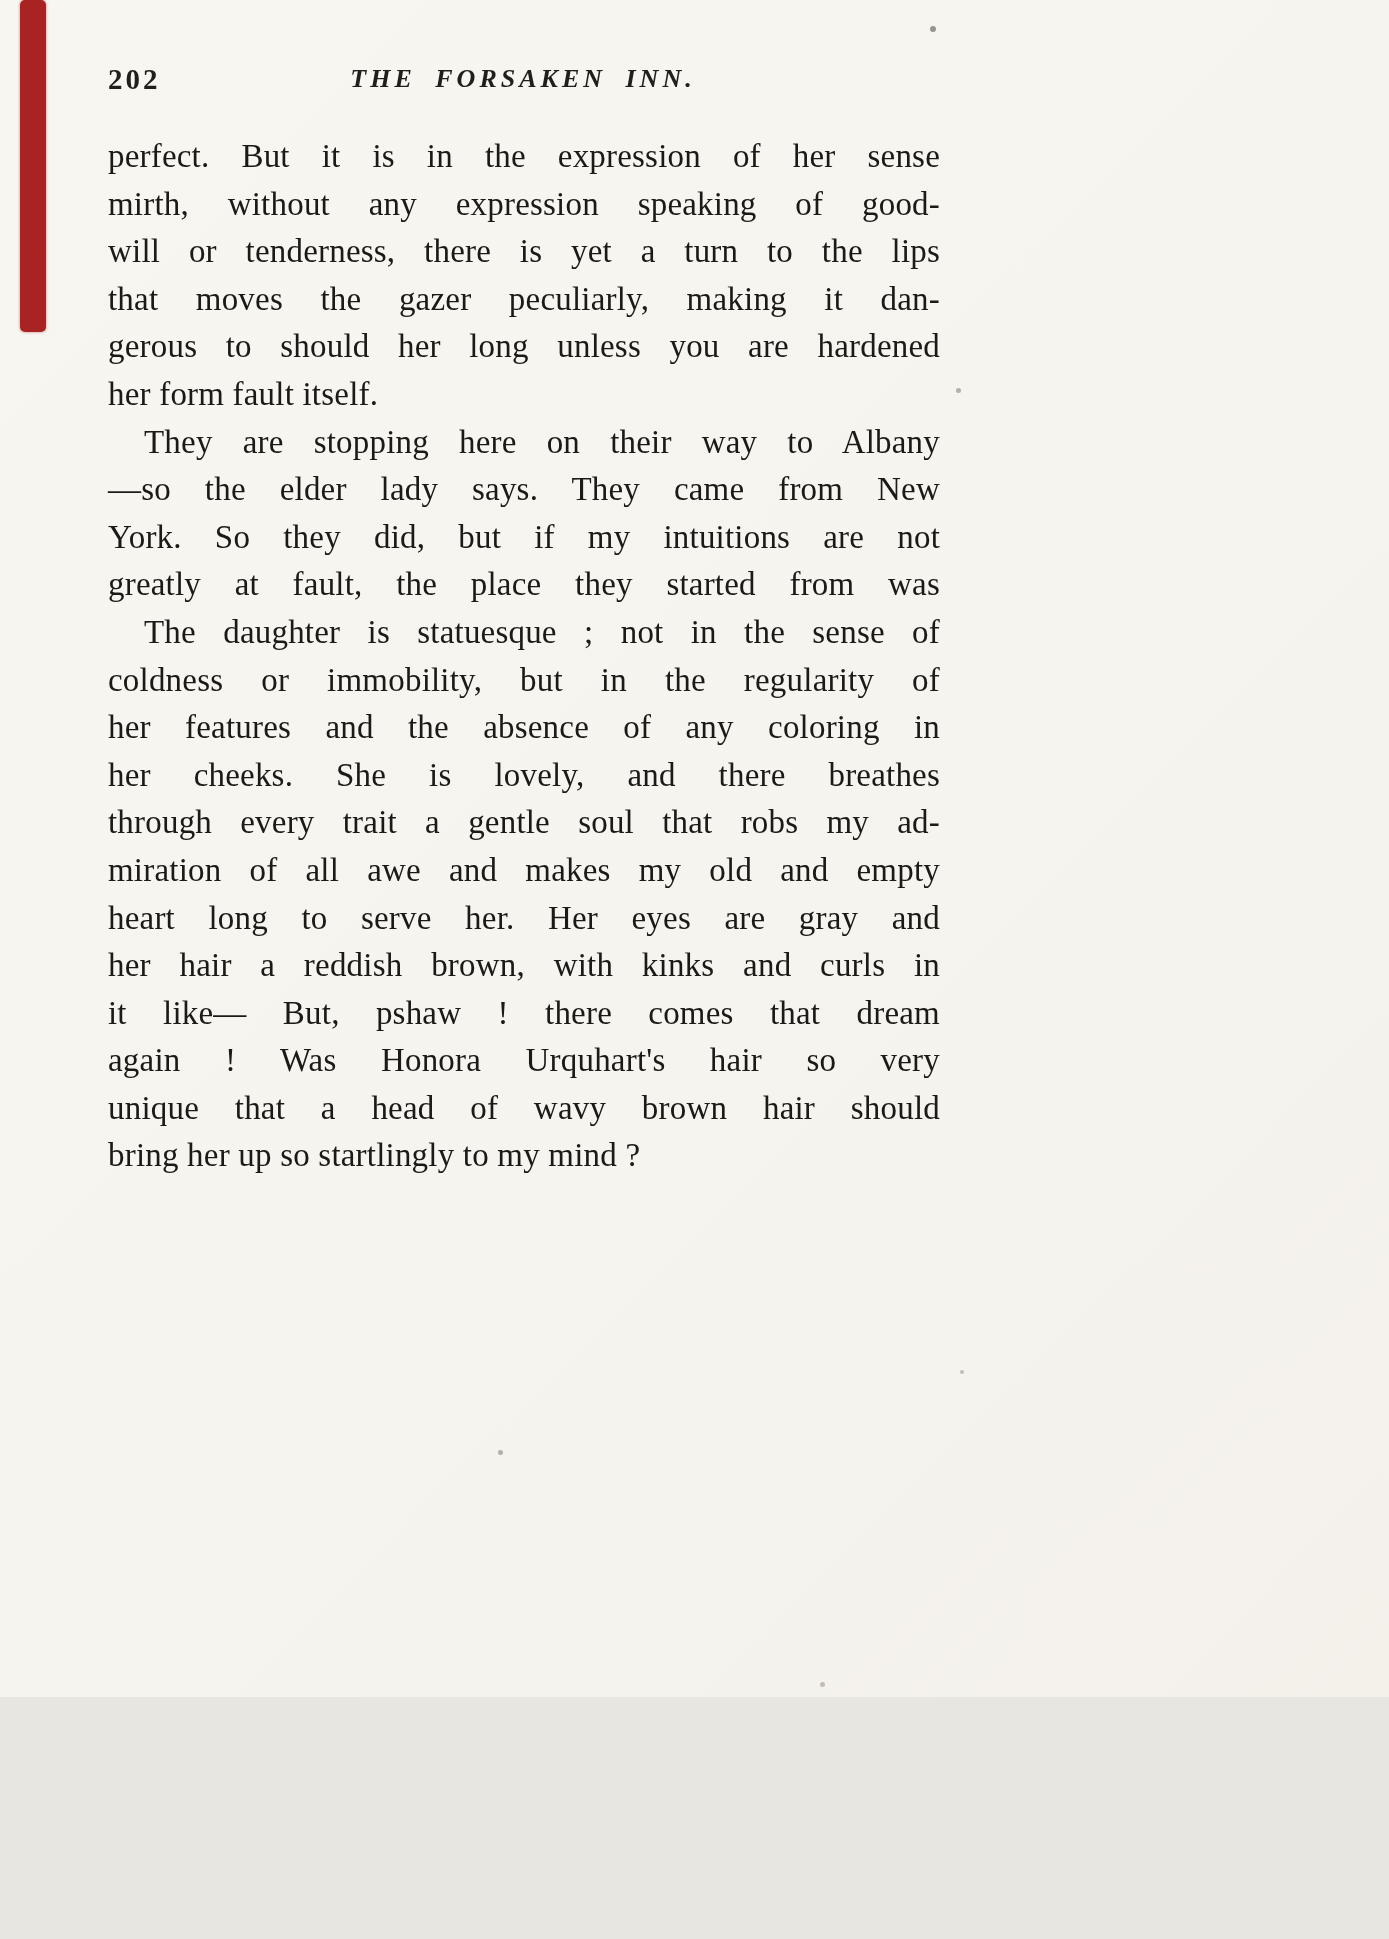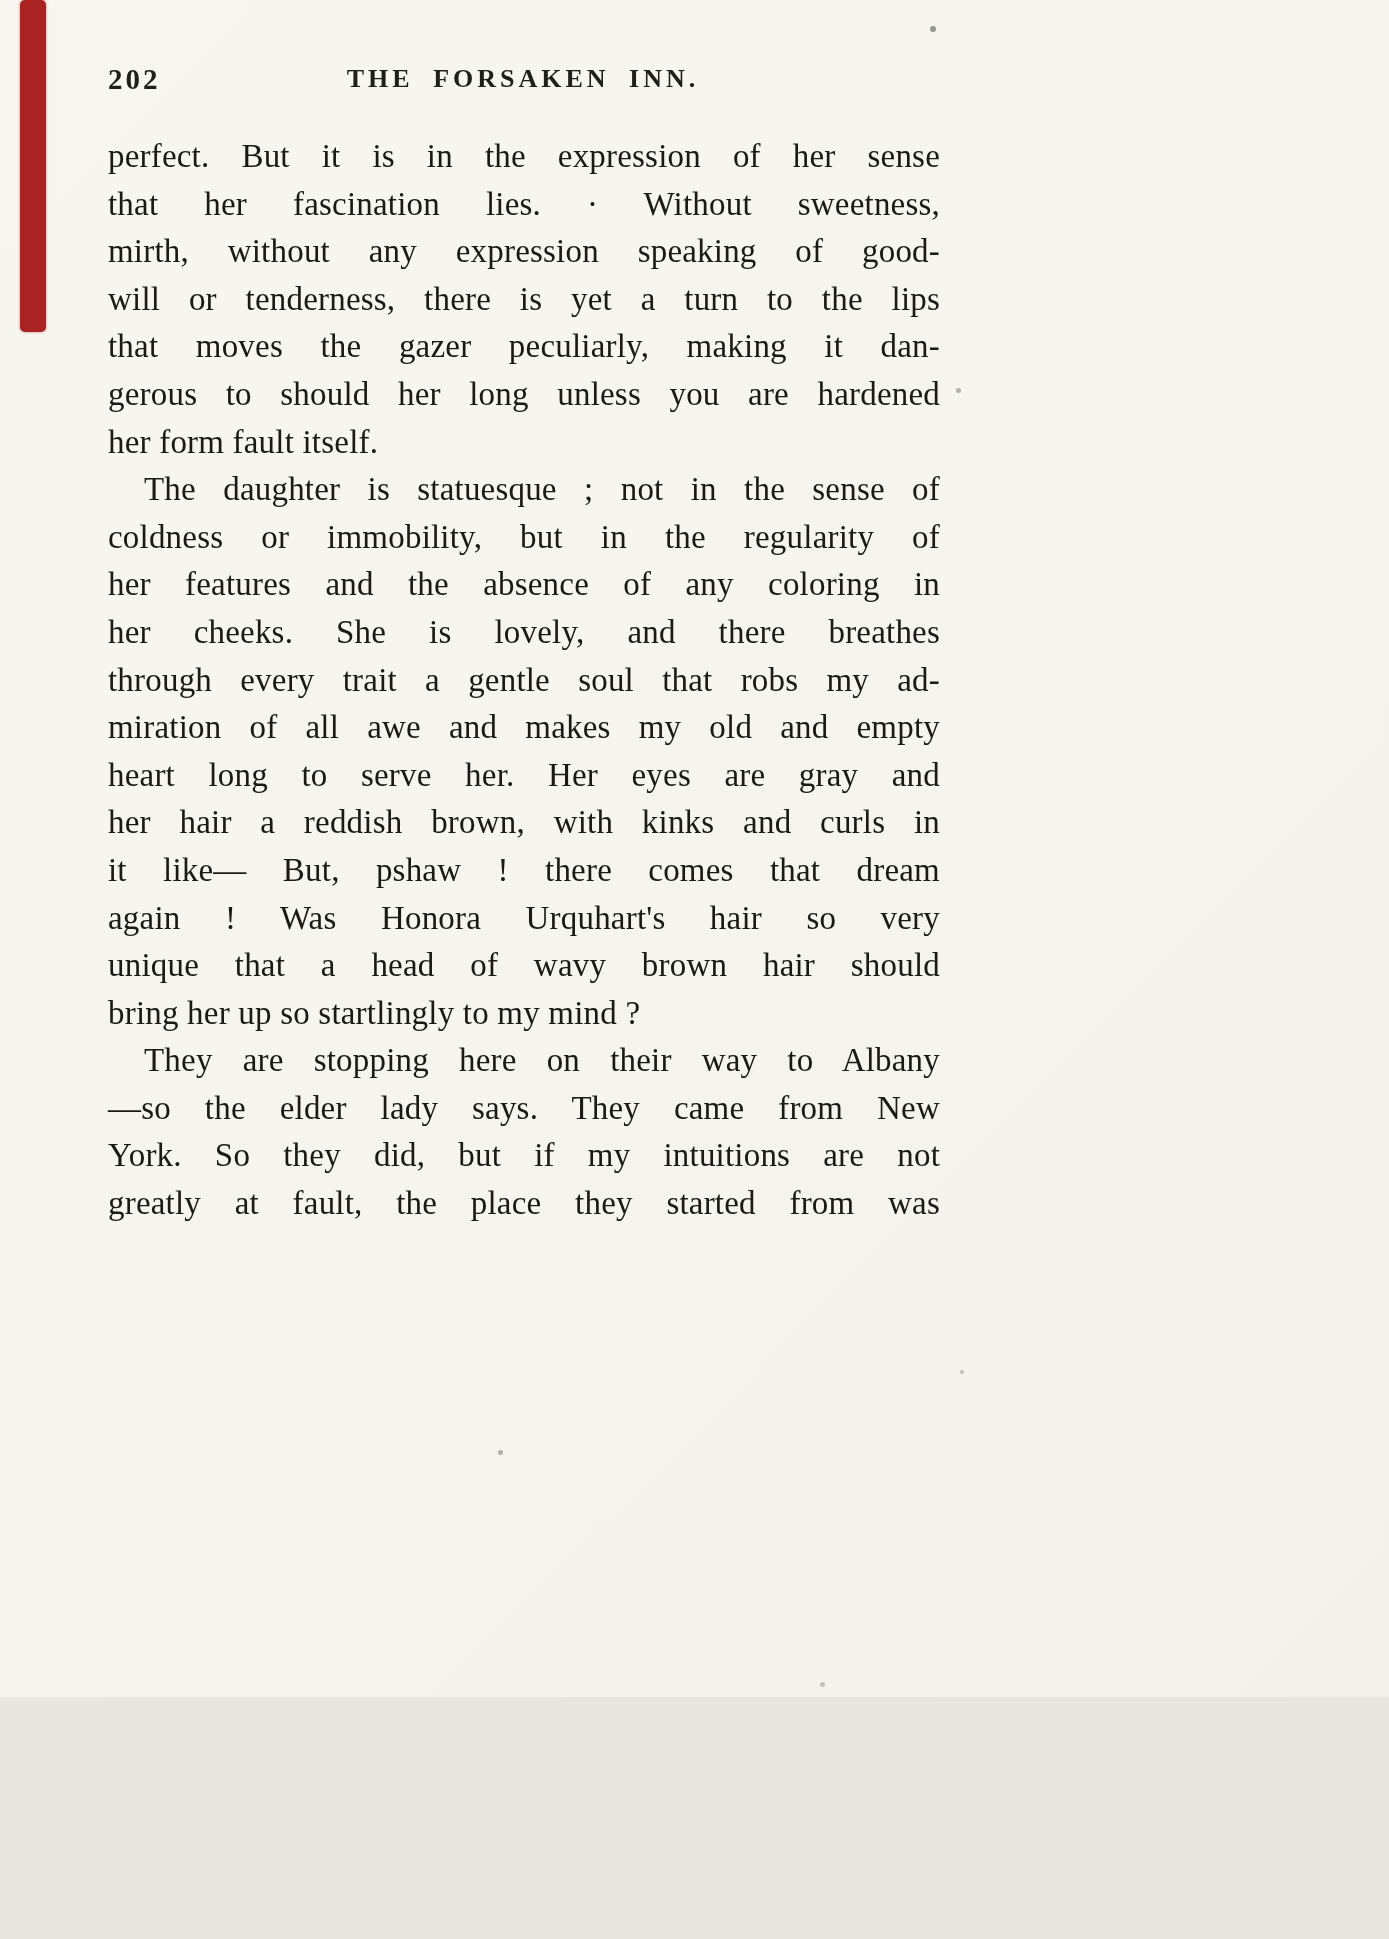--- a/index.html
+++ b/index.html
@@ -37,20 +37,21 @@
     position: absolute;
     left: 0;
     right: 0;
     top: 4px;
     text-align: center;
     font-size: 26px;
     font-weight: bold;
     letter-spacing: 4px;
     word-spacing: 9px;
     color: #201f1c;
+    font-style: italic;
   }
   .body-text {
     position: absolute;
     top: 133px;
     left: 108px;
     width: 832px;
     font-size: 33px;
     line-height: 47.6px;
     letter-spacing: 0.2px;
   }
@@ -85,47 +86,46 @@
 <div class="page">
 
   <div class="header-row">
     <div class="page-number">202</div>
     <div class="running-title">THE FORSAKEN INN.</div>
   </div>
 
   <div class="body-text">
       <div class="paragraph">
         <div class="line">perfect. But it is in the expression of her sense</div>
-        <div class="line">that her fascination lies. · Without sweetness,</div>
         <div class="line">mirth, without any expression speaking of good-</div>
         <div class="line">will or tenderness, there is yet a turn to the lips</div>
         <div class="line">that moves the gazer peculiarly, making it dan-</div>
         <div class="line">gerous to should her long unless you are hardened</div>
         <div class="line last">her form fault itself.</div>
+      </div>
+      <div class="paragraph">
+        <div class="line indent">They are stopping here on their way to Albany</div>
+        <div class="line">—so the elder lady says. They came from New</div>
+        <div class="line">York. So they did, but if my intuitions are not</div>
+        <div class="line">greatly at fault, the place they started from was</div>
       </div>
       <div class="paragraph">
         <div class="line indent">The daughter is statuesque ; not in the sense of</div>
         <div class="line">coldness or immobility, but in the regularity of</div>
         <div class="line">her features and the absence of any coloring in</div>
         <div class="line">her cheeks. She is lovely, and there breathes</div>
         <div class="line">through every trait a gentle soul that robs my ad-</div>
         <div class="line">miration of all awe and makes my old and empty</div>
         <div class="line">heart long to serve her. Her eyes are gray and</div>
         <div class="line">her hair a reddish brown, with kinks and curls in</div>
         <div class="line">it like— But, pshaw ! there comes that dream</div>
         <div class="line">again ! Was Honora Urquhart's hair so very</div>
         <div class="line">unique that a head of wavy brown hair should</div>
         <div class="line last">bring her up so startlingly to my mind ?</div>
       </div>
-      <div class="paragraph">
-        <div class="line indent">They are stopping here on their way to Albany</div>
-        <div class="line">—so the elder lady says. They came from New</div>
-        <div class="line">York. So they did, but if my intuitions are not</div>
-        <div class="line">greatly at fault, the place they started from was</div>
-      </div>
     </div>
 
 <div class="mark red" style="left: 20px; top: 0px; width: 26px; height: 332px; background: rgb(169, 35, 34);"></div>
     <div class="mark red" style="left: 20px; top: 1848px; width: 26px; height: 91px; background: rgb(169, 35, 34);"></div>
     <div class="mark red" style="left: 462px; top: 1892px; width: 42px; height: 15px; background: rgb(169, 35, 34); transform: rotate(-12deg);"></div>
     <div class="mark speck" style="left: 930px; top: 26px; width: 6px; height: 6px; background: rgb(151, 148, 139);"></div>
     <div class="mark speck" style="left: 956px; top: 388px; width: 5px; height: 5px; background: rgb(179, 176, 166);"></div>
     <div class="mark speck" style="left: 498px; top: 1450px; width: 5px; height: 5px; background: rgb(179, 176, 166);"></div>
     <div class="mark speck" style="left: 820px; top: 1682px; width: 5px; height: 5px; background: rgb(193, 190, 180);"></div>
     <div class="mark speck" style="left: 960px; top: 1370px; width: 4px; height: 4px; background: rgb(193, 190, 180);"></div>

